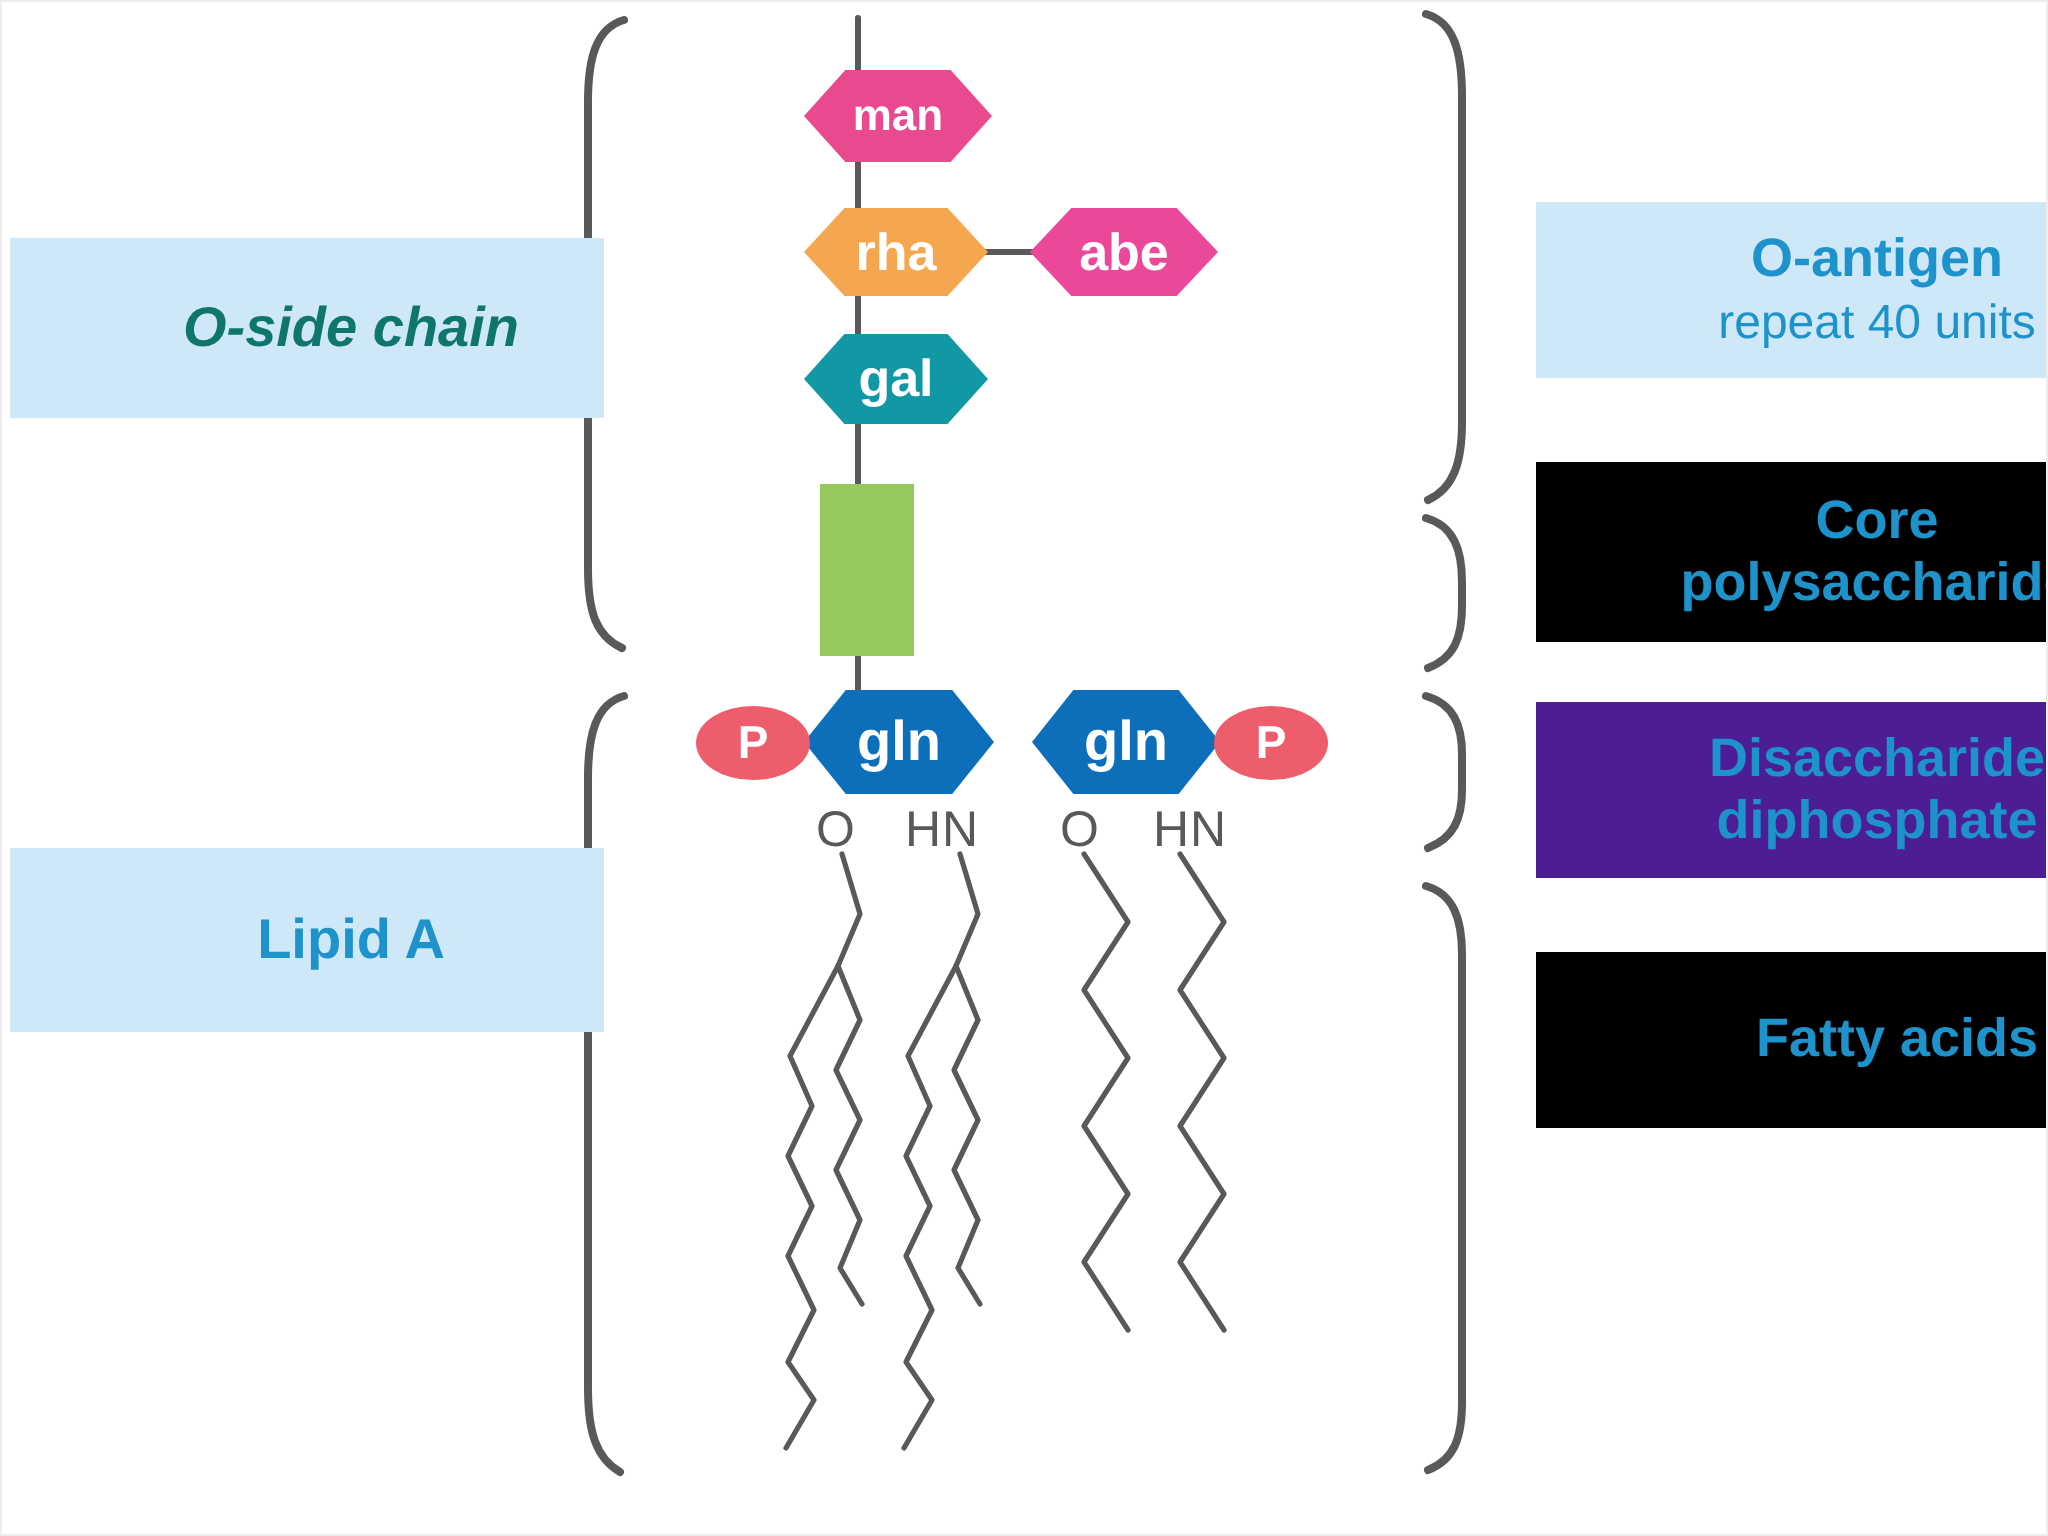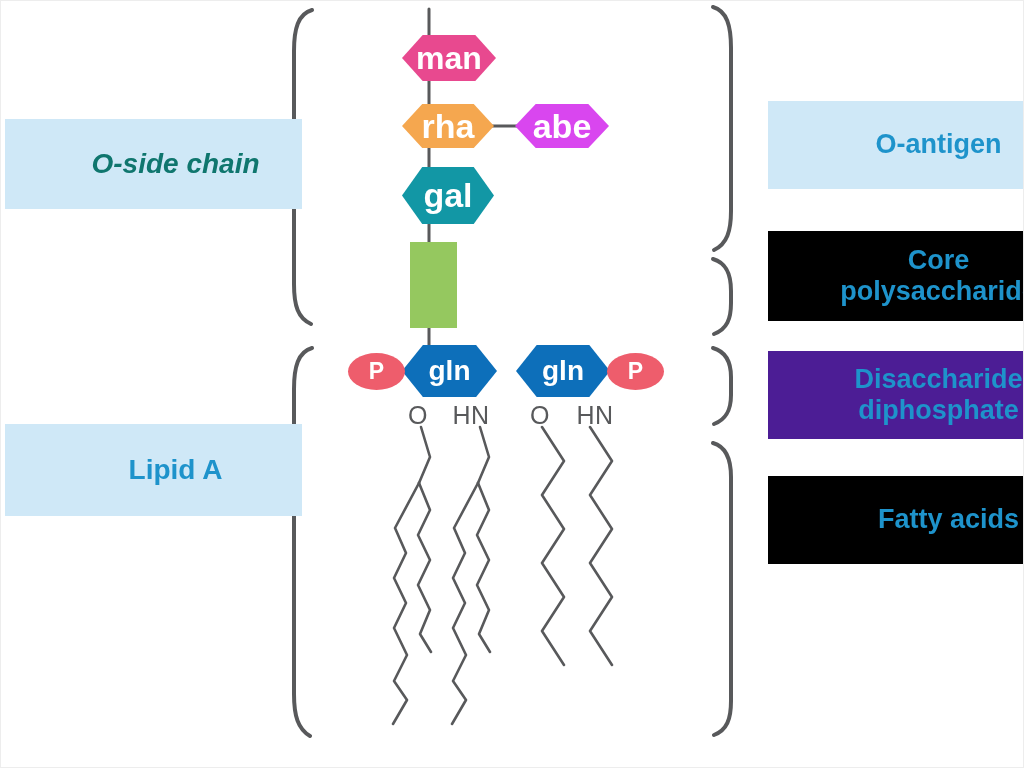--- a/index.html
+++ b/index.html
@@ -30,23 +30,23 @@
   .label-box.big-text .title { font-size: 28px; }
 
   .hexagon {
     position: absolute;
     display: flex;
     align-items: center;
     justify-content: center;
     clip-path: polygon(0% 50%, 22% 0%, 78% 0%, 100% 50%, 78% 100%, 22% 100%);
     color: #ffffff;
     font-weight: bold;
-    font-size: 32px;
+    font-size: 22px;
   }
-  .hexagon.small { font-size: 34px; }
+  .hexagon.small { font-size: 26px; }
 
   .p-ellipse {
     position: absolute;
     border-radius: 50%;
     display: flex;
     align-items: center;
     justify-content: center;
     color: #ffffff;
     font-weight: bold;
     font-size: 23px;
@@ -100,24 +100,24 @@
       <polyline points="589,426 611,460 589,494 611,528 589,562 611,596 589,630 611,664"></polyline>
     </g>
   </svg>
 
   <div class="hexagon" style="left: 401px; top: 34px; width: 94px; height: 46px; background-color: rgb(232, 73, 143);">
     <span>man</span>
   </div>
   <div class="hexagon small" style="left: 401px; top: 103px; width: 92px; height: 44px; background-color: rgb(245, 167, 79);">
     <span>rha</span>
   </div>
-  <div class="hexagon small" style="left: 514px; top: 103px; width: 94px; height: 44px; background-color: #d946ef;">
+  <div class="hexagon small" style="left: 514px; top: 103px; width: 94px; height: 44px; background-color: #ec4899;">
     <span>abe</span>
   </div>
-  <div class="hexagon small" style="left: 401px; top: 166px; width: 92px; height: 57px; background-color: rgb(18, 151, 165);">
+  <div class="hexagon small" style="left: 401px; top: 166px; width: 92px; height: 45px; background-color: rgb(18, 151, 165);">
     <span>gal</span>
   </div>
 
   <div class="core-block" style="left: 409px; top: 241px; width: 47px; height: 86px; background-color: rgb(149, 200, 95);"></div>
 
   <div class="hexagon" style="left: 401px; top: 344px; width: 95px; height: 52px; font-size: 28px; background-color: rgb(13, 111, 186);">
     <span>gln</span>
   </div>
   <div class="hexagon" style="left: 515px; top: 344px; width: 94px; height: 52px; font-size: 28px; background-color: rgb(13, 111, 186);">
     <span>gln</span>
@@ -136,20 +136,21 @@
 
   <div class="label-box big-text" style="left: 4px; top: 118px; width: 253px; height: 90px; background-color: rgb(207, 232, 247);">
     <div class="title" style="color: #0f766e; font-style: italic;">O-side chain</div>
   </div>
   <div class="label-box big-text" style="left: 4px; top: 423px; width: 253px; height: 92px; background-color: rgb(207, 232, 247);">
     <div class="title" style="color: rgb(30, 147, 203);">Lipid A</div>
   </div>
 
   <div class="label-box" style="left: 767px; top: 100px; width: 253px; height: 88px; background-color: rgb(207, 232, 247);">
     <div class="title" style="color: rgb(30, 147, 203);">O-antigen</div>
+    <div class="subtitle" style="color: rgb(30, 147, 203);">repeat 40 units</div>
   </div>
   <div class="label-box" style="left: 767px; top: 230px; width: 253px; height: 90px; background-color: #000000;">
     <div class="title" style="color: rgb(30, 147, 203);">Core polysaccharide</div>
   </div>
   <div class="label-box" style="left: 767px; top: 350px; width: 253px; height: 88px; background-color: #4c1d95;">
     <div class="title" style="color: rgb(30, 147, 203);">Disaccharide diphosphate</div>
   </div>
   <div class="label-box" style="left: 767px; top: 475px; width: 273px; height: 88px; background-color: #000000;">
     <div class="title" style="color: rgb(30, 147, 203);">Fatty acids</div>
   </div>

